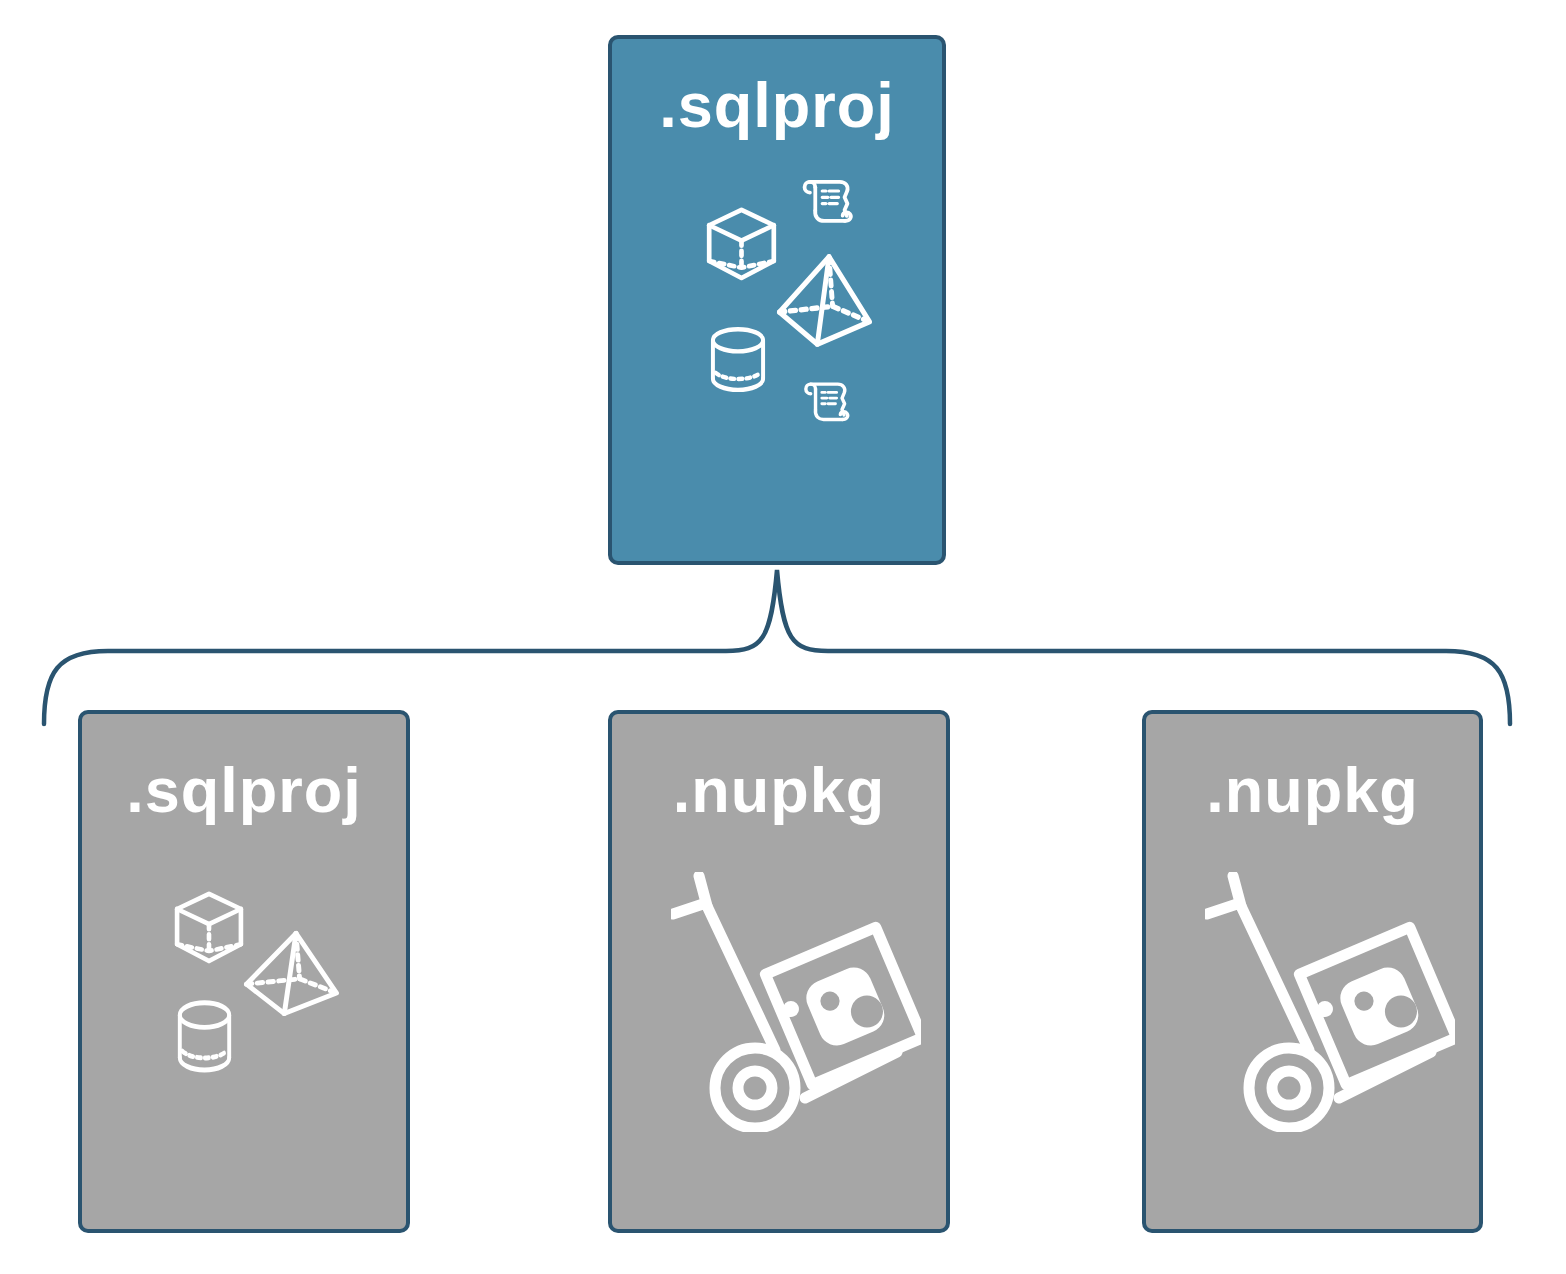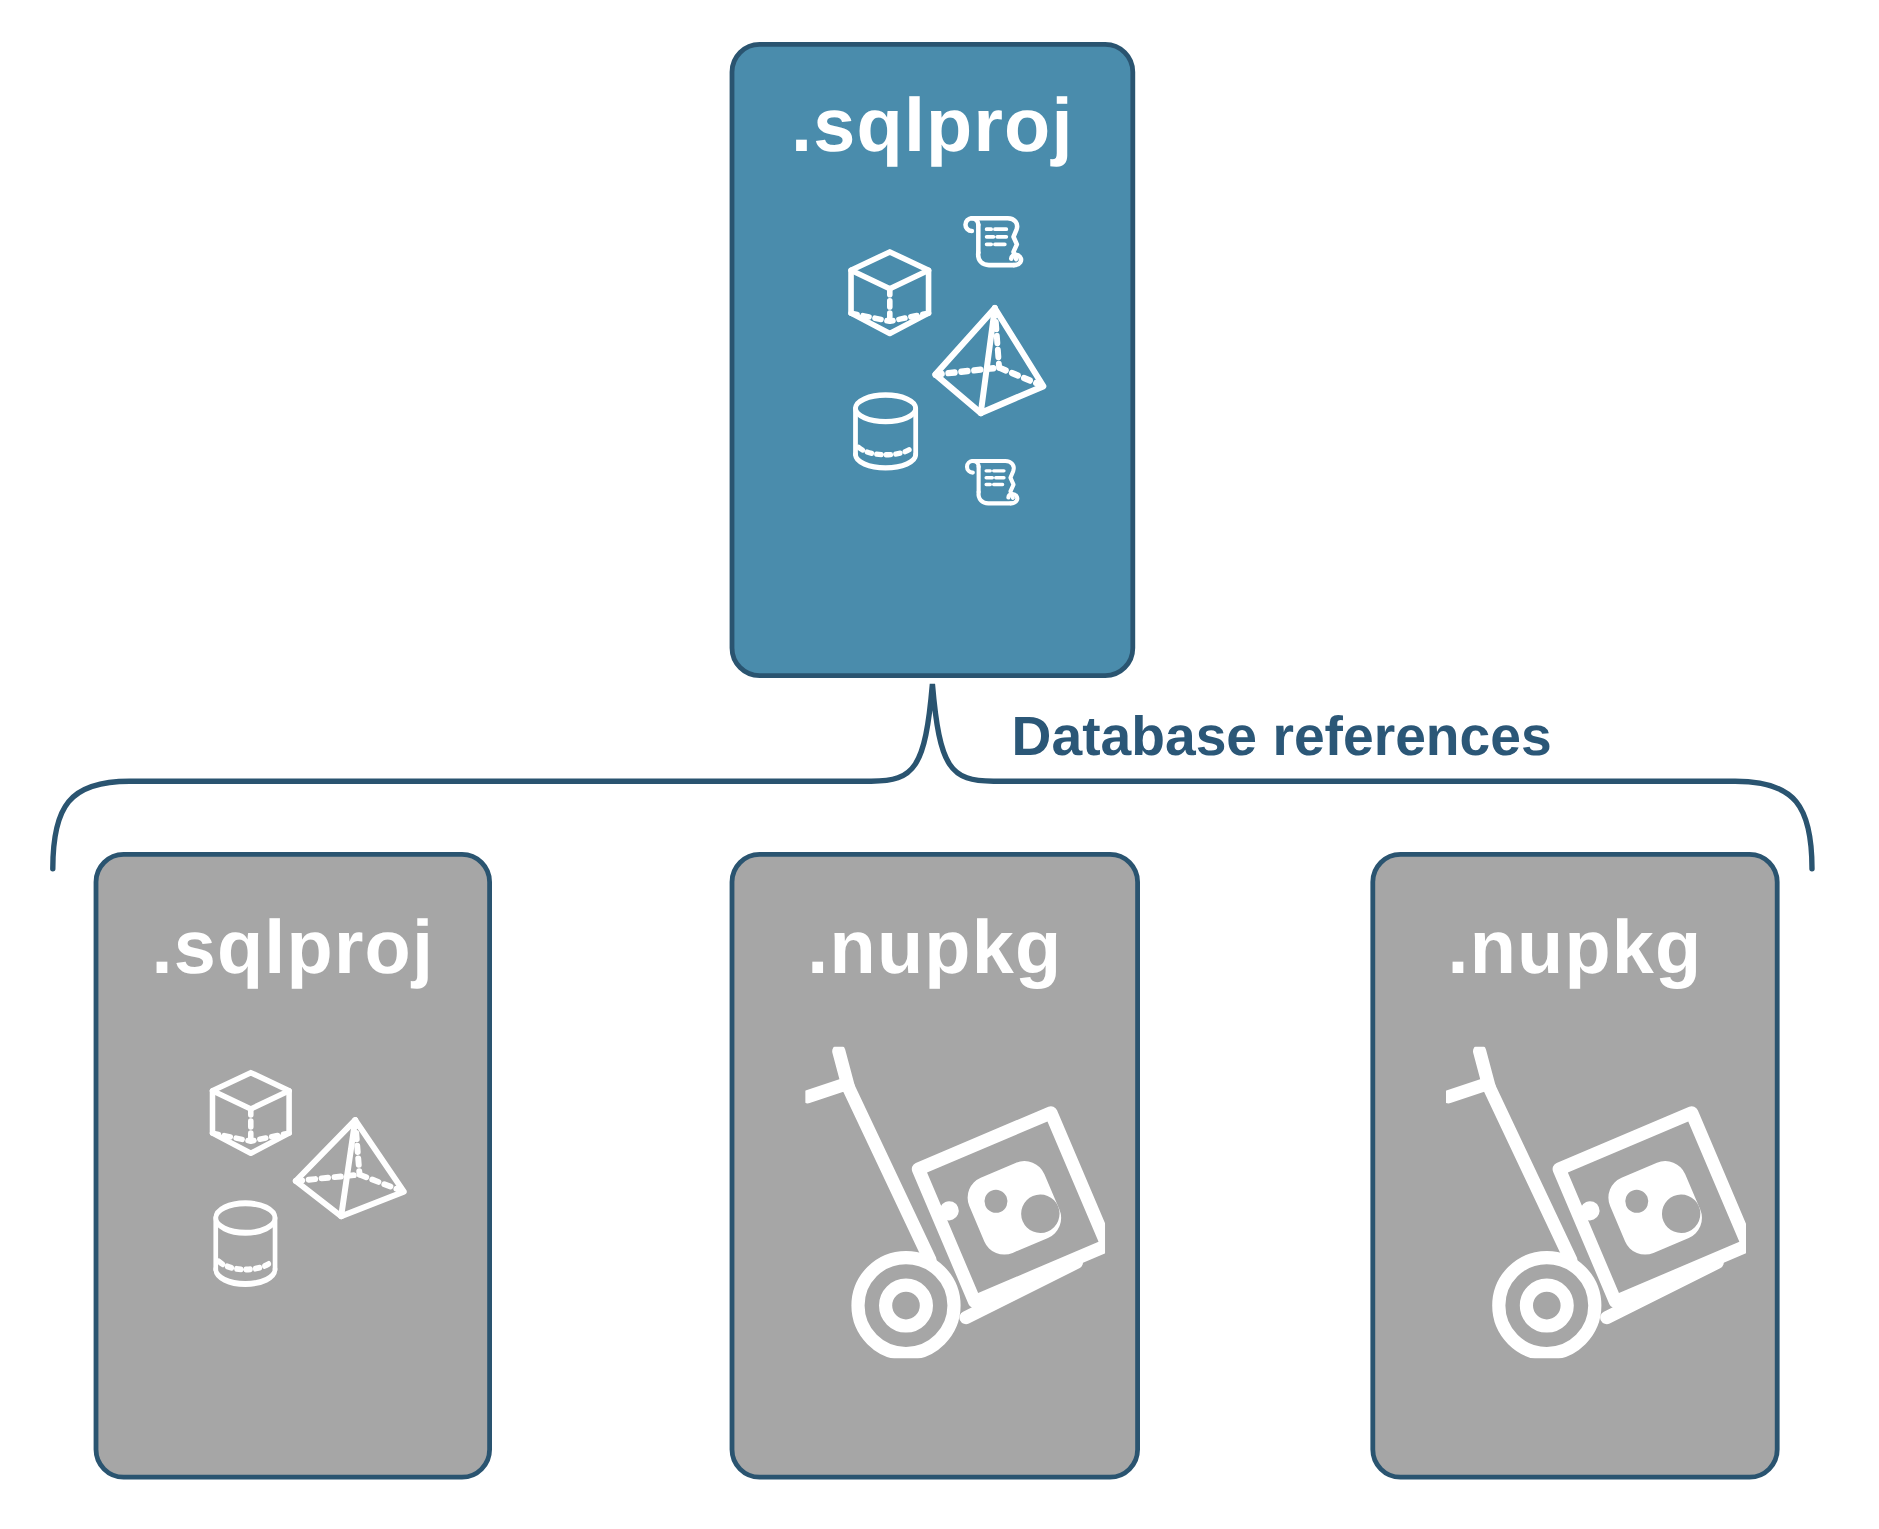--- a/index.html
+++ b/index.html
@@ -7,21 +7,21 @@
     position: relative;
     width: 1566px;
     height: 1274px;
     background: #ffffff;
     overflow: hidden;
     font-family: "Liberation Sans", sans-serif;
   }
   .box {
     position: absolute;
     border: 4.5px solid #2A5470;
-    border-radius: 25px;
+    border-radius: 10px;
     box-sizing: border-box;
   }
   .box--root { left: 608px; top: 35px; width: 338px; height: 530px; background: #4A8CAC; }
   .box--child1 { left: 78px;  top: 710px; width: 332px; height: 523px; background: #A6A6A6; }
   .box--child2 { left: 608px; top: 710px; width: 342px; height: 523px; background: #A6A6A6; }
   .box--child3 { left: 1142px; top: 710px; width: 341px; height: 523px; background: #A6A6A6; }
   .box__title {
     position: absolute;
     left: 0; right: 0;
     top: 30px;
@@ -130,21 +130,20 @@
       </svg>
     <svg class="icon" style="left:187px; top:338px;" width="57" height="57" viewBox="0 0 100 100">
         <use href="#sym-scroll"></use>
       </svg>
   </div>
 
   <svg class="connector-svg" width="1566" height="1274" viewBox="0 0 1566 1274">
     <path d="M44 724 C44 672 58 651 108 651 L726 651 C762 651 771 640 777 570
              C783 640 792 651 828 651 L1446 651 C1496 651 1510 672 1510 724" fill="none" stroke="#2A5470" stroke-width="4.5" stroke-linecap="round"></path>
   </svg>
-  <div class="connector-label">Database references</div>
 
   <div class="box box--child1">
     <div class="box__title">.sqlproj</div>
     <svg class="icon" style="left:85px; top:174px;" width="84" height="84" viewBox="0 0 100 100">
         <use href="#sym-cube"></use>
       </svg>
     <svg class="icon" style="left:160px; top:215px;" width="99" height="89" viewBox="0 0 110 100" preserveAspectRatio="none">
         <use href="#sym-pyramid"></use>
       </svg>
     <svg class="icon" style="left:90px; top:283px;" width="65" height="82" viewBox="0 0 100 100" preserveAspectRatio="none">

